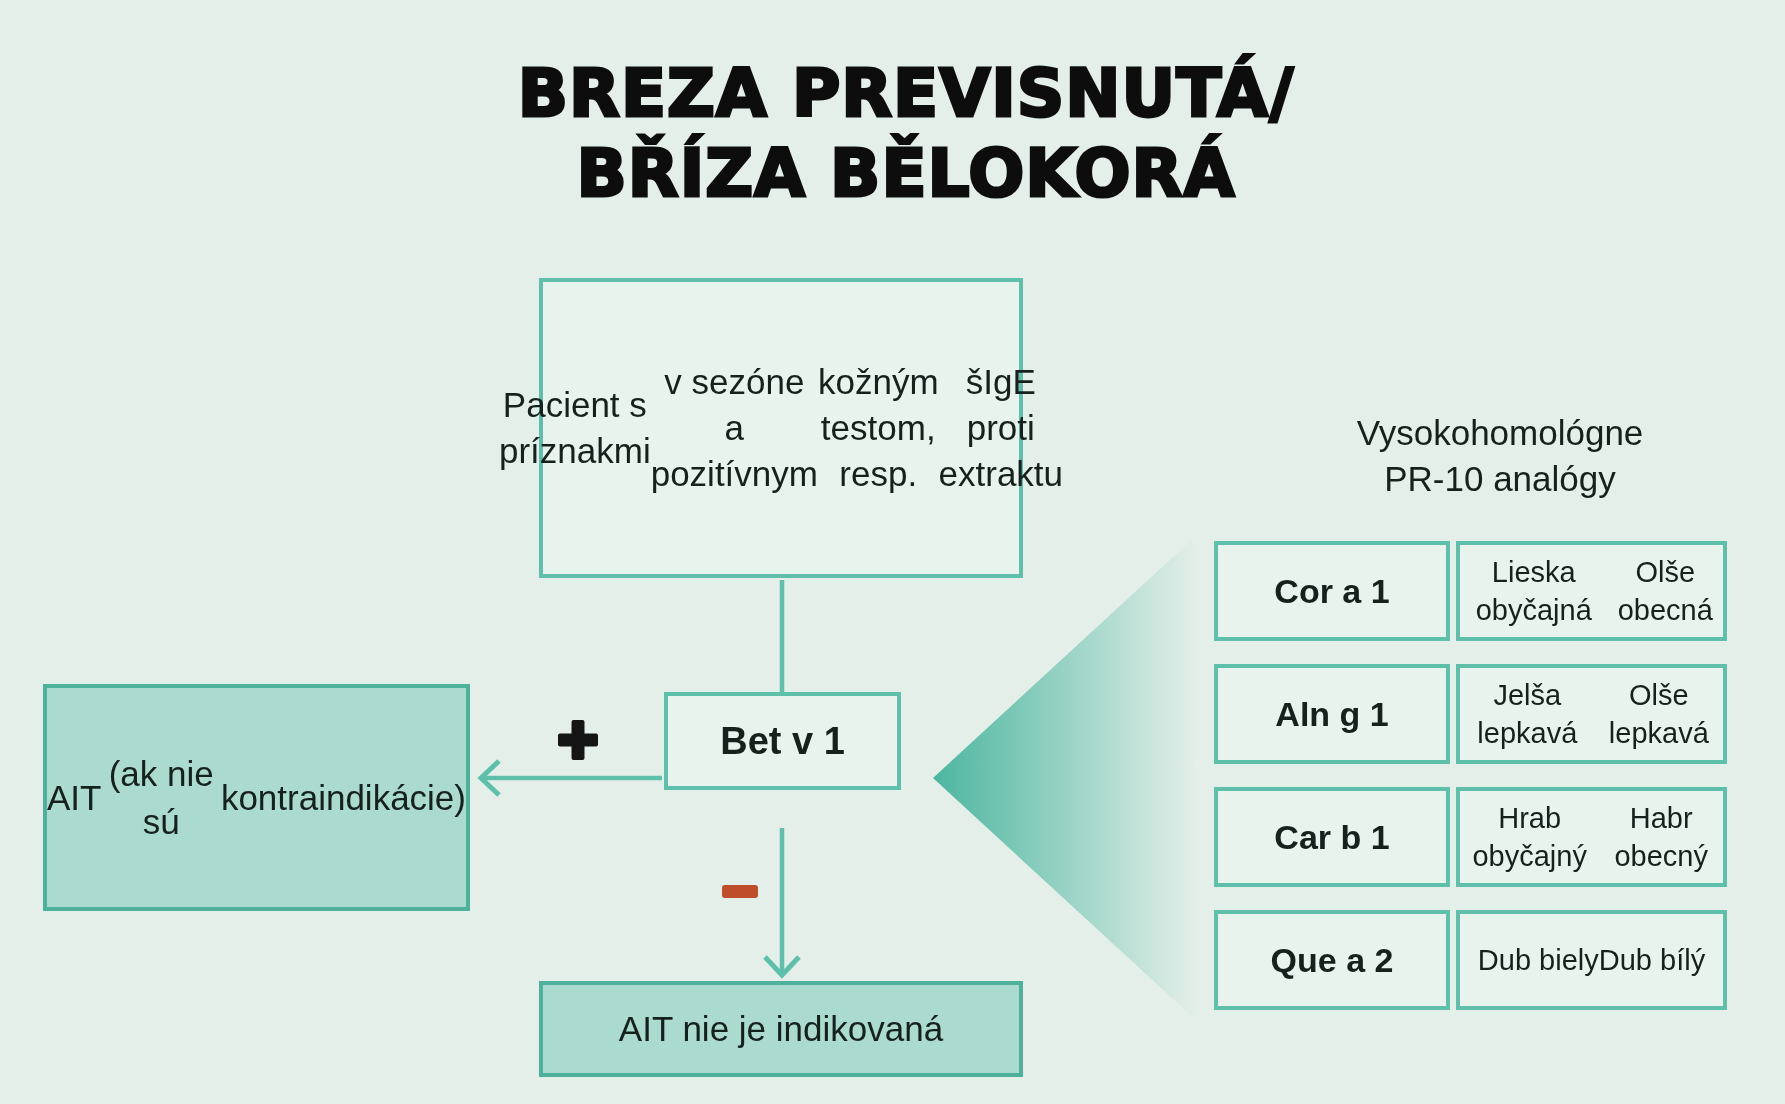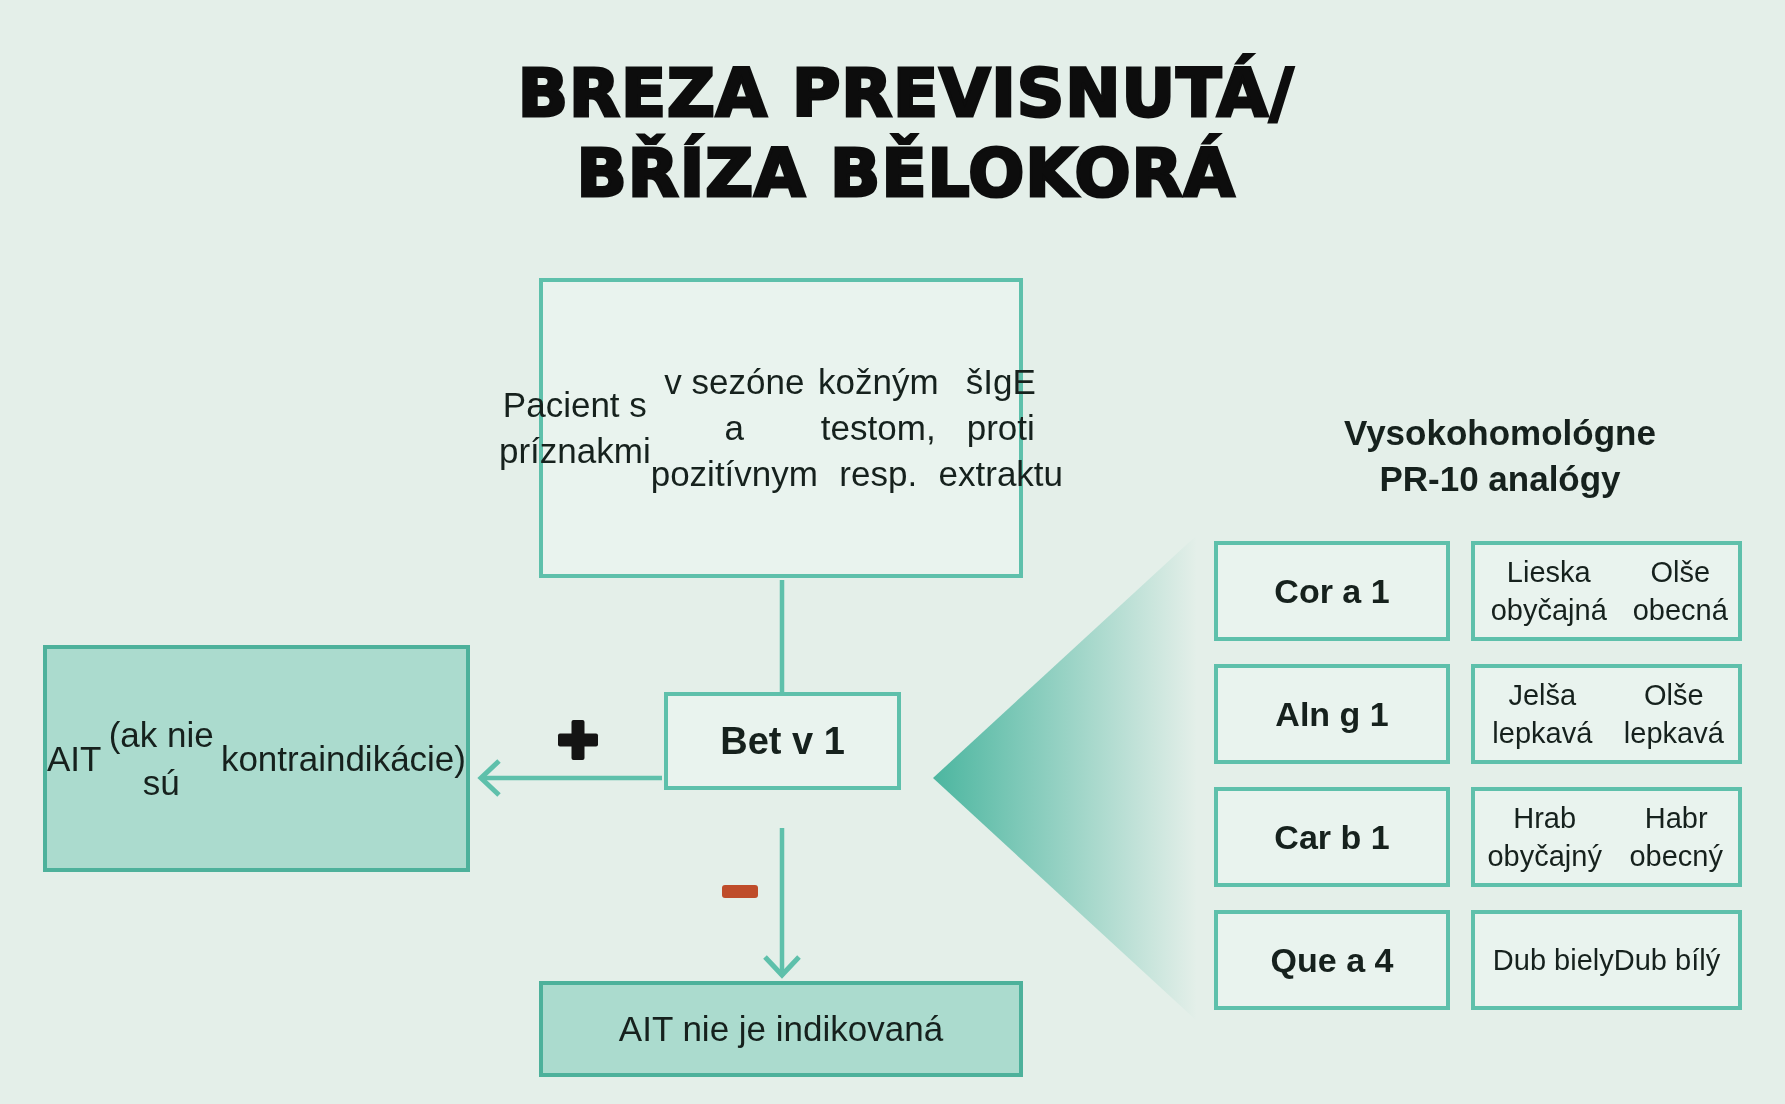--- a/index.html
+++ b/index.html
@@ -51,41 +51,40 @@
 
   .patient-box {
     left:539px; top:278px; width:484px; height:300px;
     font-size:35px; line-height:46px;
   }
   .betv1-box {
     left:664px; top:692px; width:237px; height:98px;
     font-size:38px; font-weight:bold;
   }
   .ait-box {
-    left:43px; top:645px; width:427px; height:227px;
+    left:43px; top:684px; width:427px; height:227px;
     font-size:35px; line-height:48px;
   }
   .notind-box {
     left:539px; top:981px; width:484px; height:96px;
     font-size:35px;
   }
 
   .hom-heading {
     left:1339px; top:410px; width:322px;
     text-align:center;
     font-size:35px; line-height:46px;
     z-index:1;
-    font-weight:bold;
   }
   .hom-grid {
     left:1214px; top:541px;
     display:flex; flex-direction:column; gap:23px;
     z-index:1;
   }
-  .hom-row { display:flex; gap:21px; }
+  .hom-row { display:flex; gap:6px; }
   .hom-code {
     width:236px; height:100px;
     font-size:34px; font-weight:bold;
   }
   .hom-name {
     width:271px; height:100px;
     font-size:29px; line-height:38px;
   }
 </style>
 </head>
@@ -182,21 +181,21 @@
       <div>Car b 1</div>
     </div>
     <div class="box-light cc hom-name">
       <div>Hrab obyčajný</div>
       <div>Habr obecný</div>
     </div>
   </div>
 
   <div class="hom-row">
     <div class="box-light cc hom-code">
-      <div>Que a 4</div>
+      <div>Que a 2</div>
     </div>
     <div class="box-light cc hom-name">
       <div>Dub biely</div>
       <div>Dub bílý</div>
     </div>
   </div>
 
 </div>
 
 </body></html>

